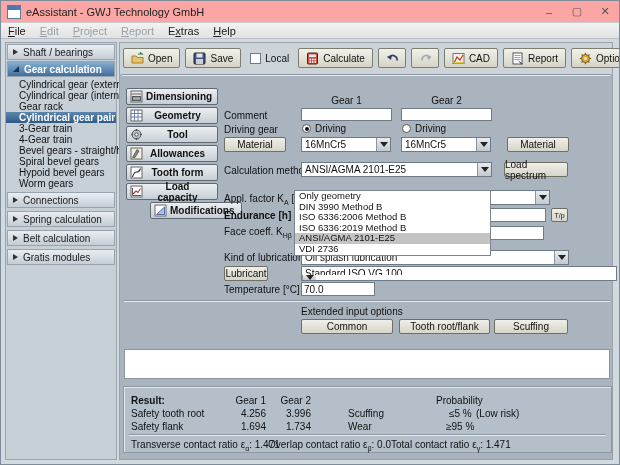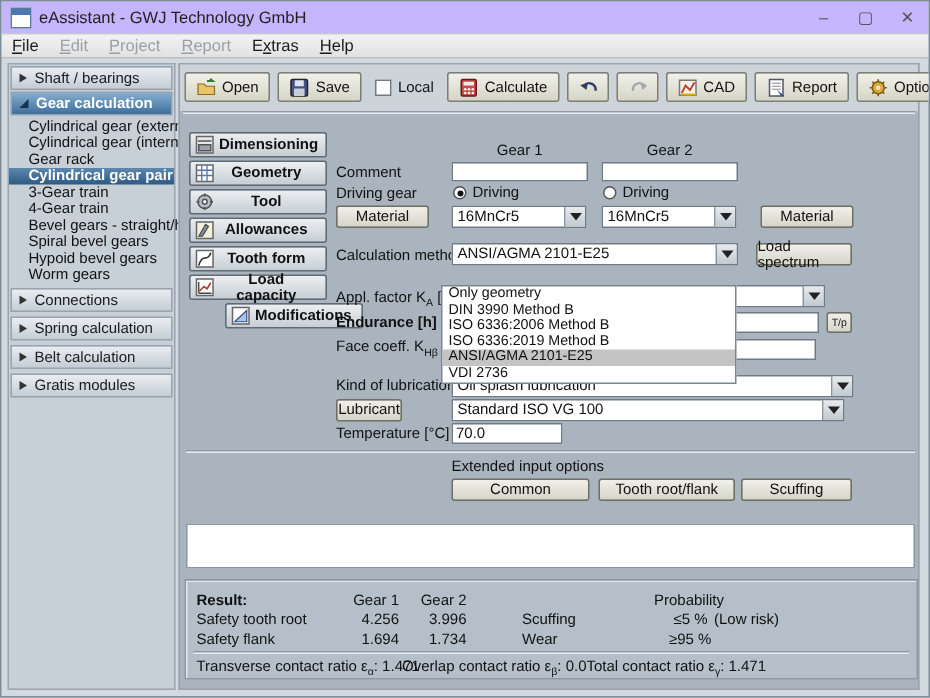--- a/index.html
+++ b/index.html
@@ -2,21 +2,21 @@
 <html><head>
 <meta charset="utf-8">
 <style>
   * { margin:0; padding:0; box-sizing:border-box; }
   body { font-family:"Liberation Sans", sans-serif; background:#9aa5af; }
   .window { position:relative; width:620px; height:465px; background:#d2dae0;
             border:1px solid #7e8c99; overflow:hidden; font-size:10px; color:#111; }
   .abs { position:absolute;text-align:right; }
 
   
-  .titlebar { position:absolute; left:0; top:0; width:100%; height:22px; background:#c4b5fd;
+  .titlebar { position:absolute; left:0; top:0; width:100%; height:22px; background:#fca5a5;
               border-bottom:1px solid #c9c9c9; display:flex; align-items:center; }
   .titlebar .title { font-size:11px; color:#222; margin-left:5px; }
   .appicon { width:14px; height:14px; margin-left:6px; border:1px solid #5a7aa0; background:#fff; position:relative; }
   .appicon::before { content:""; position:absolute; left:0; top:0; right:0; height:4px; background:#4a78b0; }
   .wbtns { margin-left:auto; display:flex; }
   .wbtn { width:28px; height:21px; display:flex; align-items:center; justify-content:center;
           color:#555; font-size:11px; cursor:default; }
 
   
   .menubar { position:absolute; left:0; top:22px; width:100%; height:16px;
@@ -341,21 +341,21 @@
 
     <div class="flabel" style="left:104px; top:209px;">Kind of lubrication</div>
     <div class="combo" style="left:181px; top:207px; width:268px; height:15px;">
       <span class="cval">Oil splash lubrication</span>
       <span class="carr">
           <span class="tri-down"></span>
         </span>
     </div>
 
     <div class="fbtn" style="left:104px; top:223px; width:44px; height:15px;">Lubricant</div>
-    <div class="combo" style="left:181px; top:223px; width:262px; height:15px;">
+    <div class="combo" style="left:181px; top:223px; width:316px; height:15px;flex-direction:column;">
       <span class="cval">Standard ISO VG 100</span>
       <span class="carr">
           <span class="tri-down"></span>
         </span>
     </div>
 
     <div class="flabel" style="left:104px; top:241px;">Temperature [°C]</div>
     <input class="tinput" style="left: 181px; top: 239px; width: 74px; height: 14px;" value="70.0">
 
     <div class="groove abs" style="left:4px; top:257px; width:486px;"></div>

